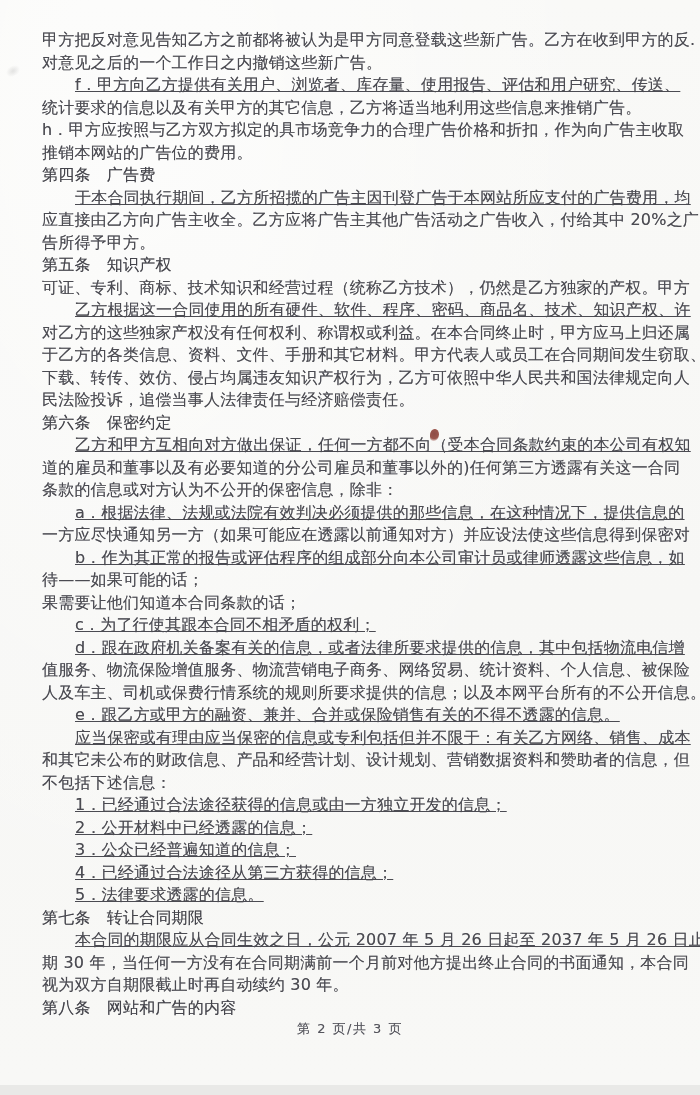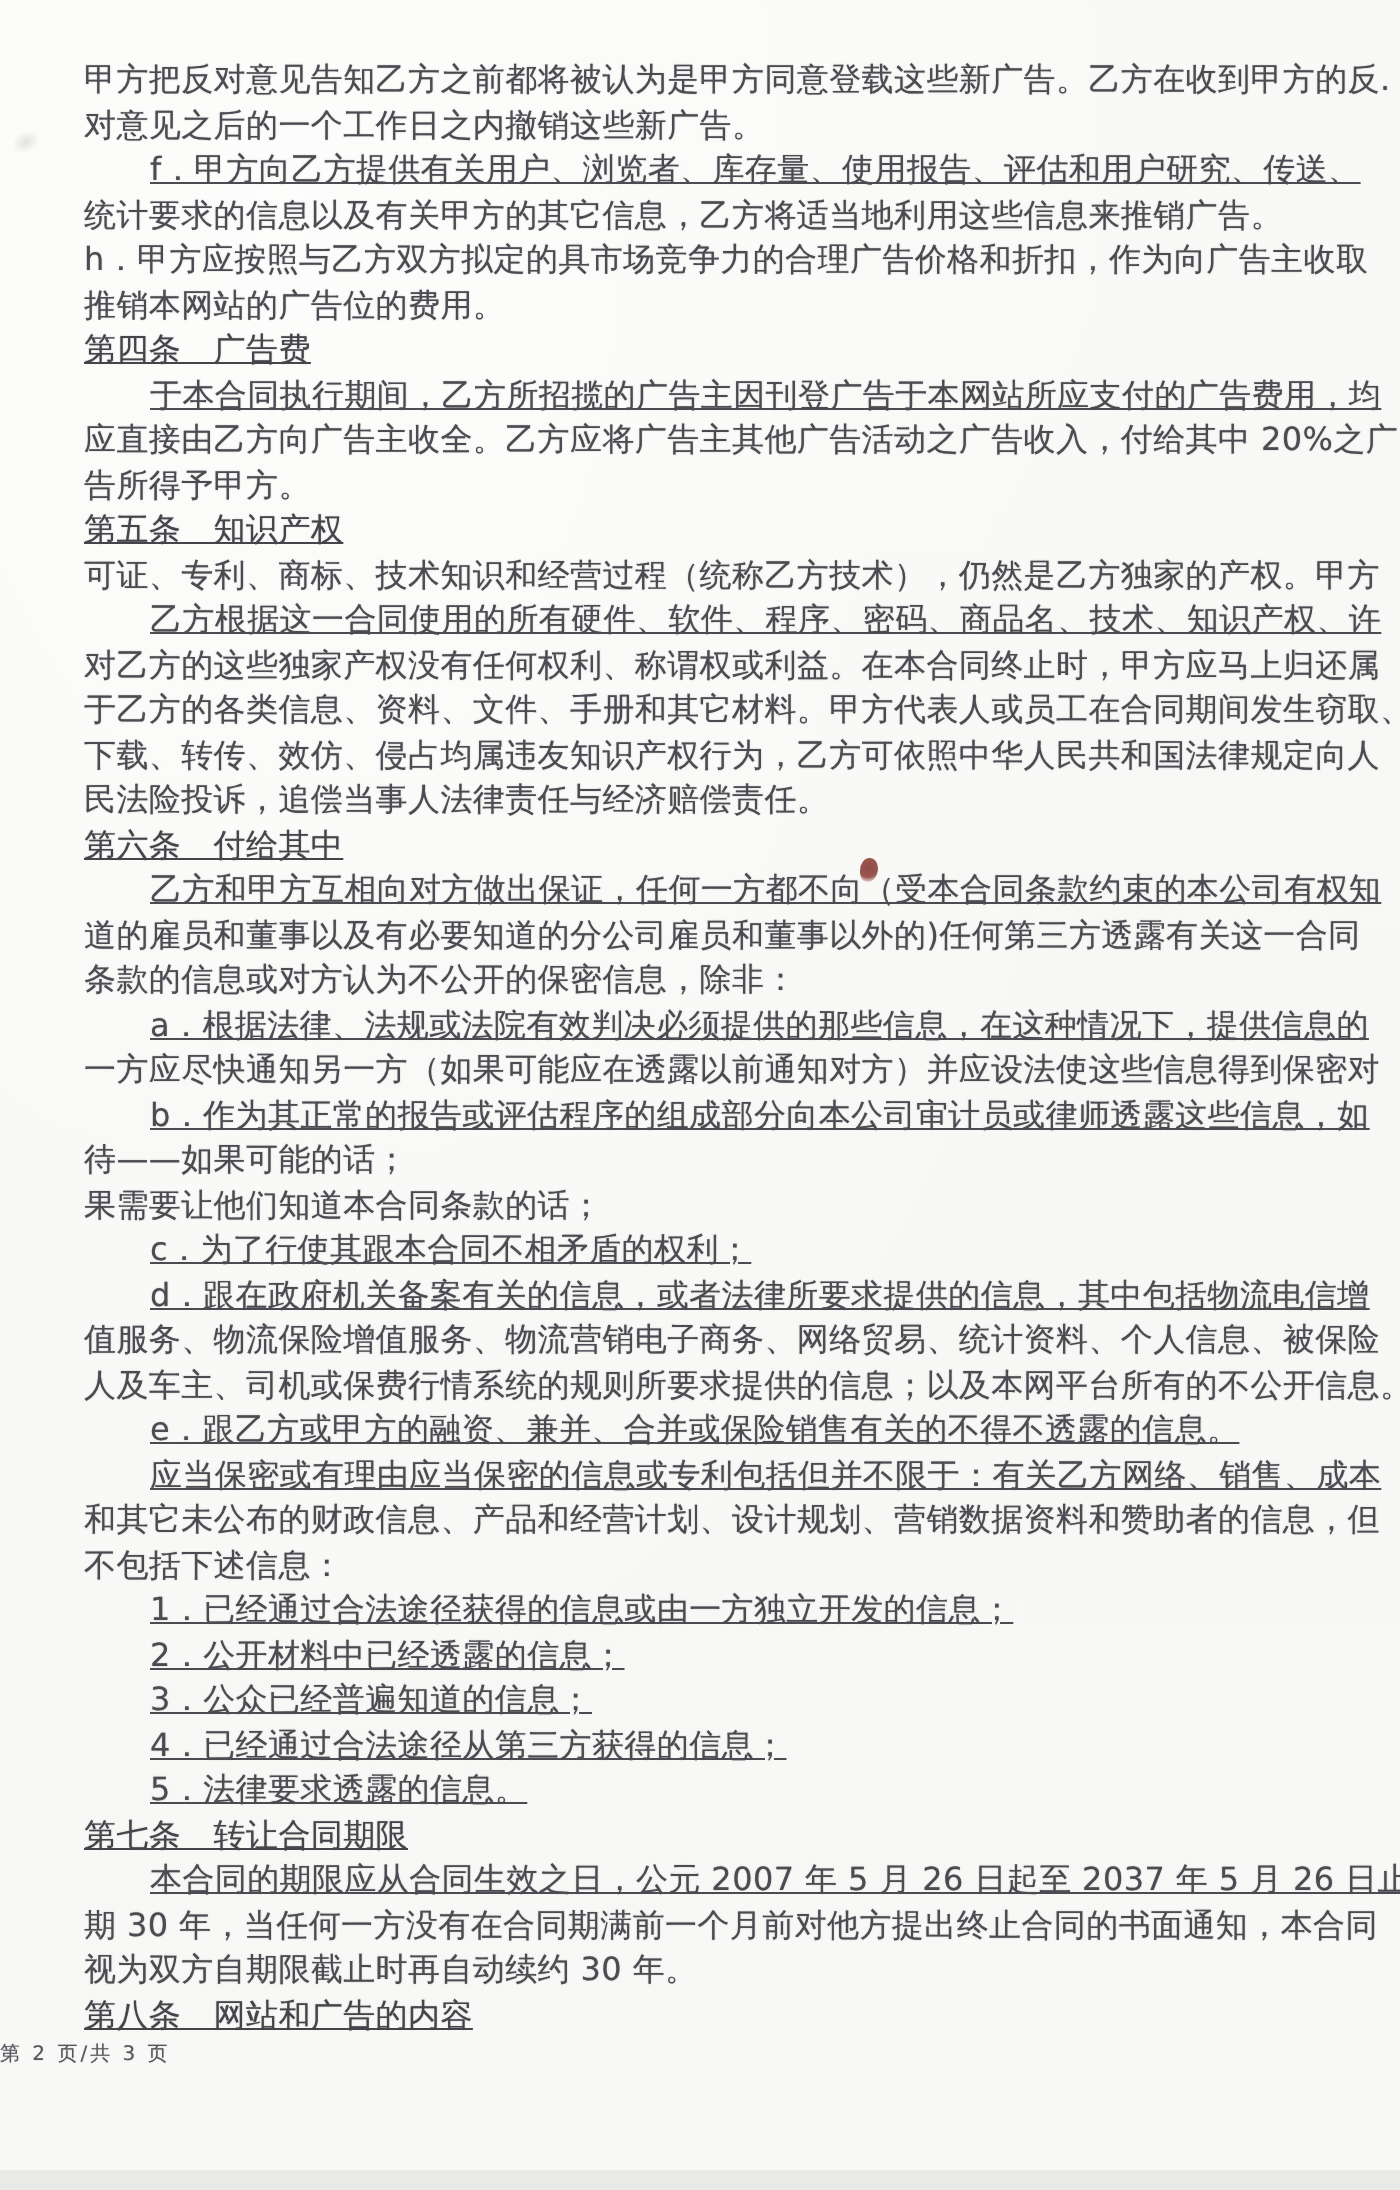--- a/index.html
+++ b/index.html
@@ -29,27 +29,28 @@
     font-size: 16px;
     line-height: 22.5px;
     height: 22.5px;
     white-space: nowrap;
     letter-spacing: 0.2px;
     color: #4b4b52;
     text-shadow: 0 0 0.6px rgba(75,75,82,0.55);
     overflow: visible;
   }
   .line.indent-2 { padding-left: 33px; text-decoration: underline; }
-  .line.heading  { color: #44444b; text-decoration: underline; }
+  .line.heading  { color: #44444b; }
   .footer {
     position: absolute;
     left: 0;
     top: 1020px;
     width: 700px;
-    font-size: 10px;
+    text-align: center;
+    font-size: 13px;
     letter-spacing: 1.5px;
     color: #55555d;
     text-shadow: 0 0 0.5px rgba(85,85,93,0.5);
   }
   .ink-stain {
     position: absolute;
     left: 430px;
     top: 429px;
     width: 9px;
     height: 12px;
@@ -84,21 +85,21 @@
         <div class="line indent-2">于本合同执行期间，乙方所招揽的广告主因刊登广告于本网站所应支付的广告费用，均</div>
         <div class="line indent-0">应直接由乙方向广告主收全。乙方应将广告主其他广告活动之广告收入，付给其中 20%之广</div>
         <div class="line indent-0">告所得予甲方。</div>
         <div class="line indent-0 heading">第五条　知识产权</div>
         <div class="line indent-0">可证、专利、商标、技术知识和经营过程（统称乙方技术），仍然是乙方独家的产权。甲方</div>
         <div class="line indent-2">乙方根据这一合同使用的所有硬件、软件、程序、密码、商品名、技术、知识产权、许</div>
         <div class="line indent-0">对乙方的这些独家产权没有任何权利、称谓权或利益。在本合同终止时，甲方应马上归还属</div>
         <div class="line indent-0">于乙方的各类信息、资料、文件、手册和其它材料。甲方代表人或员工在合同期间发生窃取、</div>
         <div class="line indent-0">下载、转传、效仿、侵占均属违友知识产权行为，乙方可依照中华人民共和国法律规定向人</div>
         <div class="line indent-0">民法险投诉，追偿当事人法律责任与经济赔偿责任。</div>
-        <div class="line indent-0 heading">第六条　付给其中</div>
+        <div class="line indent-0 heading">第六条　保密约定</div>
         <div class="line indent-2">乙方和甲方互相向对方做出保证，任何一方都不向（受本合同条款约束的本公司有权知</div>
         <div class="line indent-0">道的雇员和董事以及有必要知道的分公司雇员和董事以外的)任何第三方透露有关这一合同</div>
         <div class="line indent-0">条款的信息或对方认为不公开的保密信息，除非：</div>
         <div class="line indent-2">a．根据法律、法规或法院有效判决必须提供的那些信息，在这种情况下，提供信息的</div>
         <div class="line indent-0">一方应尽快通知另一方（如果可能应在透露以前通知对方）并应设法使这些信息得到保密对</div>
         <div class="line indent-2">b．作为其正常的报告或评估程序的组成部分向本公司审计员或律师透露这些信息，如</div>
         <div class="line indent-0">待——如果可能的话；</div>
         <div class="line indent-0">果需要让他们知道本合同条款的话；</div>
         <div class="line indent-2">c．为了行使其跟本合同不相矛盾的权利；</div>
         <div class="line indent-2">d．跟在政府机关备案有关的信息，或者法律所要求提供的信息，其中包括物流电信增</div>

